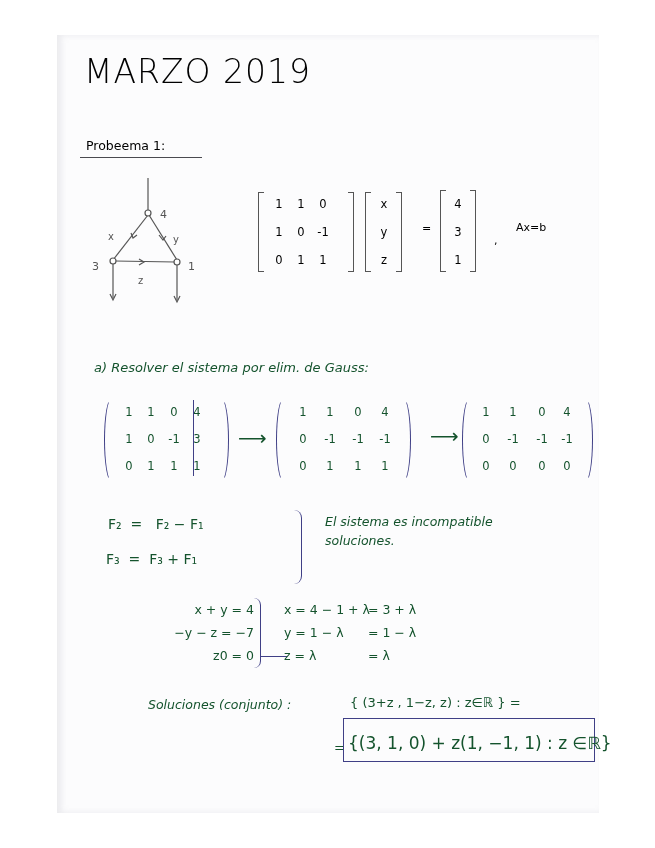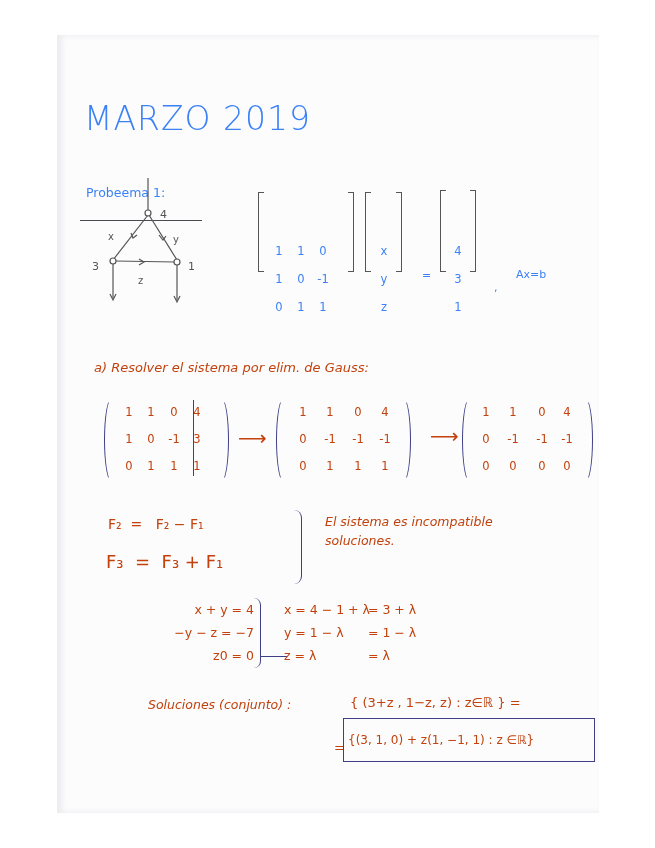--- a/index.html
+++ b/index.html
@@ -2,27 +2,27 @@
 <html><head>
 <meta charset="utf-8">
 <style>
   html, body { margin: 0; padding: 0; background: #ffffff; }
   body { width: 655px; height: 848px; position: relative; overflow: hidden; font-family: "DejaVu Sans", sans-serif; }
   .page {
     position: absolute; left: 57px; top: 35px; width: 542px; height: 778px;
     background: #fcfcfd;
     box-shadow: inset 4px 0 6px rgba(200,200,210,0.35);
   }
-  .ink-pencil { color: #3b82f6; margin-top: 47px; }
-  .ink-blue { color: #c2410c; }
+  .ink-pencil { color: #000000; }
+  .ink-blue { color: #14532d; }
   .abs { position: absolute; white-space: nowrap; }
   .title { font-size: 33px; letter-spacing: 1px; font-weight: 300; }
   .hand { font-family: "DejaVu Sans", sans-serif; font-size: 12.5px; }
   .small { font-size: 11px; }
-  .underline { border-bottom: 1.3px solid #4a4a50; padding-bottom: 20px; }
+  .underline { border-bottom: 1.3px solid #4a4a50; padding-bottom: 4px; }
 
   
   .matrix { position: absolute; display: grid; row-gap: 14px; align-items: center; justify-items: center; }
   .brk-sq { position: absolute; border: 1.2px solid #555; }
   .brk-sq.l { border-right: none; width: 5px; }
   .brk-sq.r { border-left: none; width: 5px; }
   .brk-par { position: absolute; border: 1.6px solid #3f3f86; width: 14px; }
   .brk-par.l { border-right: none; border-top-color: transparent; border-bottom-color: transparent; border-radius: 50% 0 0 50% / 50% 0 0 50%; }
   .brk-par.r { border-left: none; border-top-color: transparent; border-bottom-color: transparent; border-radius: 0 50% 50% 0 / 0 50% 50% 0; }
   .vbar { position: absolute; width: 0; border-left: 1.4px solid #3f3f86; }
@@ -154,21 +154,21 @@
   <span class="cell">0</span>
   <span class="cell">0</span>
   <span class="cell">0</span>
   <span class="cell">0</span>
 </div>
 <div class="brk-par r" style="left:578px; top:398px; height:82px;"></div>
 
 <div class="abs ink-blue hand" style="left:108px; top:516px; font-size:14px;">
   <span>F₂</span>&nbsp;&nbsp;<span>=</span>&nbsp;&nbsp;&nbsp;<span>F₂ − F₁</span>
 </div>
-<div class="abs ink-blue hand" style="left:106px; top:551px; font-size:18px;">
+<div class="abs ink-blue hand" style="left:106px; top:551px; font-size:14px;">
   <span>F₃</span>&nbsp;&nbsp;<span>=</span>&nbsp;&nbsp;<span>F₃ + F₁</span>
 </div>
 <div class="abs" style="left:293px; top:510px; width:8px; height:74px; border-right:1.5px solid #3f3f86; border-radius:0 8px 8px 0;"></div>
 
 <div class="abs ink-blue hand" style="left:325px; top:512px; font-size:12.5px; font-style:italic; line-height:19px;">
   <div>El sistema es incompatible</div>
   <div>soluciones.</div>
 </div>
 
 <div class="abs ink-blue hand" style="left:172px; top:598px; font-size:12.5px; line-height:23px; text-align:right; width:82px;">
@@ -188,14 +188,14 @@
   <div>= 3 + λ</div>
   <div>= 1 − λ</div>
   <div>= λ</div>
 </div>
 
 <div class="abs ink-blue hand" style="left:148px; top:697px; font-size:12.5px; font-style:italic;">Soluciones (conjunto) :</div>
 <div class="abs ink-blue hand" style="left:350px; top:695px; font-size:13px;text-align:center;">{ (3+z , 1−z, z) : z∈ℝ } =</div>
 
 <div class="abs ink-blue hand" style="left:334px; top:740px; font-size:13px;">=</div>
 <div class="box" style="left:343px; top:718px; width:250px; height:42px;">
-  <div class="ink-blue hand" style="position:absolute; left:4px; top:14px; font-size:12px; white-space:nowrap;">{(3, 1, 0) + z(1, −1, 1) : z ∈ℝ}</div>
+  <div class="ink-blue hand" style="position:absolute; left:4px; top:14px; font-size:17px; white-space:nowrap;">{(3, 1, 0) + z(1, −1, 1) : z ∈ℝ}</div>
 </div>
 
 </body></html>

